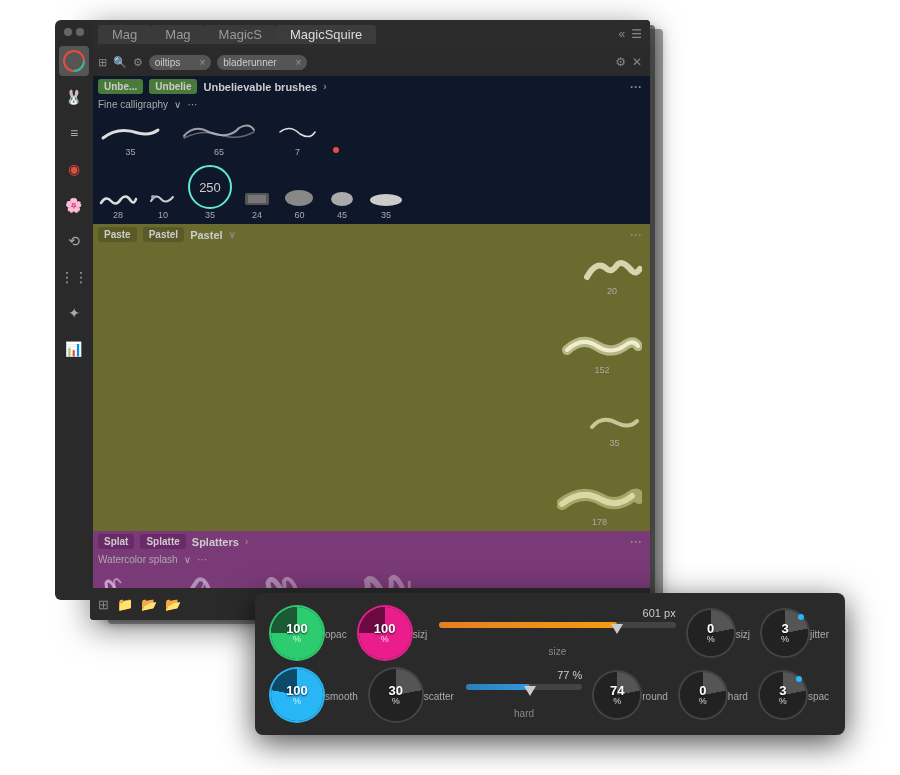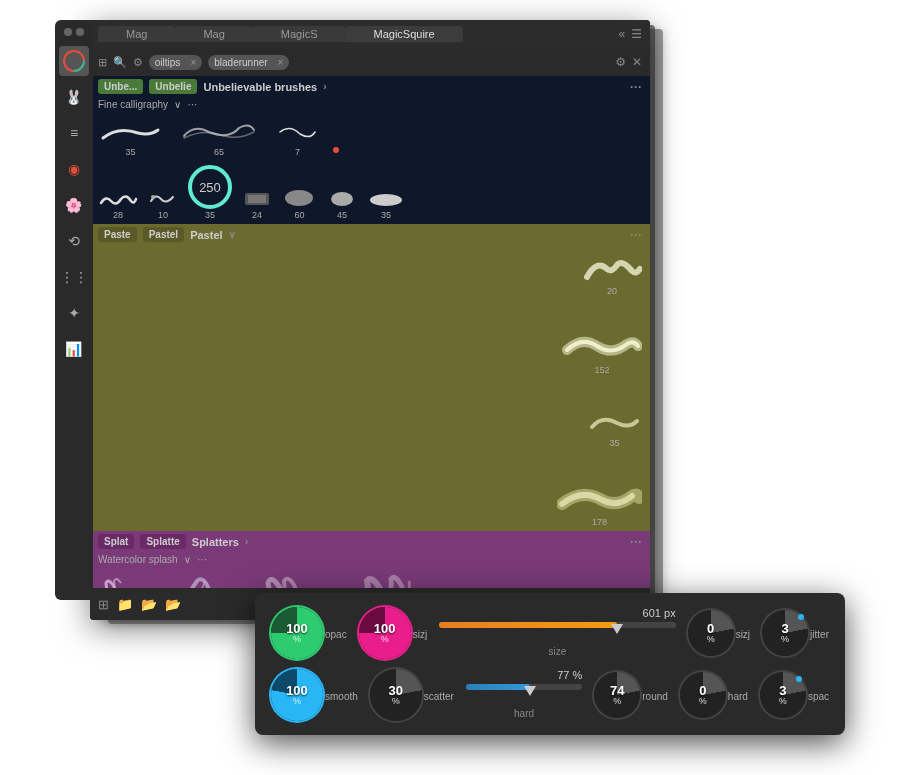--- a/index.html
+++ b/index.html
@@ -81,22 +81,22 @@
       height: 28px;
     }
 
     .panel-tabs {
       display: flex;
       gap: 0;
       flex: 1;
     }
 
     .panel-tab {
-      padding: 2px 28px;
-      font-size: 11px;
+      padding: 2px 14px;
+      font-size: 13px;
       color: #999;
       background: #3a3a3a;
       border-radius: 3px 3px 0 0;
       cursor: pointer;
       white-space: nowrap;
     }
 
     .panel-tab.active {
       background: #3c3c3c;
       color: #ddd;
@@ -126,21 +126,21 @@
     }
 
     .tag-chip {
       background: #555;
       color: #ccc;
       font-size: 10px;
       padding: 2px 6px;
       border-radius: 10px;
       display: flex;
       align-items: center;
-      gap: 10px;
+      gap: 19px;
     }
 
     .tag-x {
       color: #999;
       cursor: pointer;
     }
 
     .search-input-area {
       flex: 1;
       background: transparent;
@@ -505,21 +505,21 @@
           <span class="bi-num">28</span>
         </div>
         <div class="bi">
           <svg width="30" height="24" viewBox="0 0 30 24">
             <path d="M3,16 Q8,8 13,14 Q18,20 25,12" stroke="#ccc" stroke-width="2" fill="none" stroke-linecap="round"></path>
             <circle cx="5" cy="12" r="2" fill="#aaa"></circle>
           </svg>
           <span class="bi-num">10</span>
         </div>
         <div class="bi" style="position:relative;">
-          <div style="width:44px; height:44px; border-radius:50%; border:4px solid #5eead4; display:flex; align-items:center; justify-content:center;">
+          <div style="width:44px; height:44px; border-radius:50%; border:2px solid #5eead4; display:flex; align-items:center; justify-content:center;">
             <span style="font-size:13px; color:#ccc;">250</span>
           </div>
           <span class="bi-num">35</span>
         </div>
         <div class="bi">
           <svg width="30" height="20" viewBox="0 0 30 20">
             <rect x="3" y="4" width="24" height="12" rx="2" fill="#555"></rect>
             <rect x="6" y="6" width="18" height="8" rx="1" fill="#777"></rect>
           </svg>
           <span class="bi-num">24</span>

